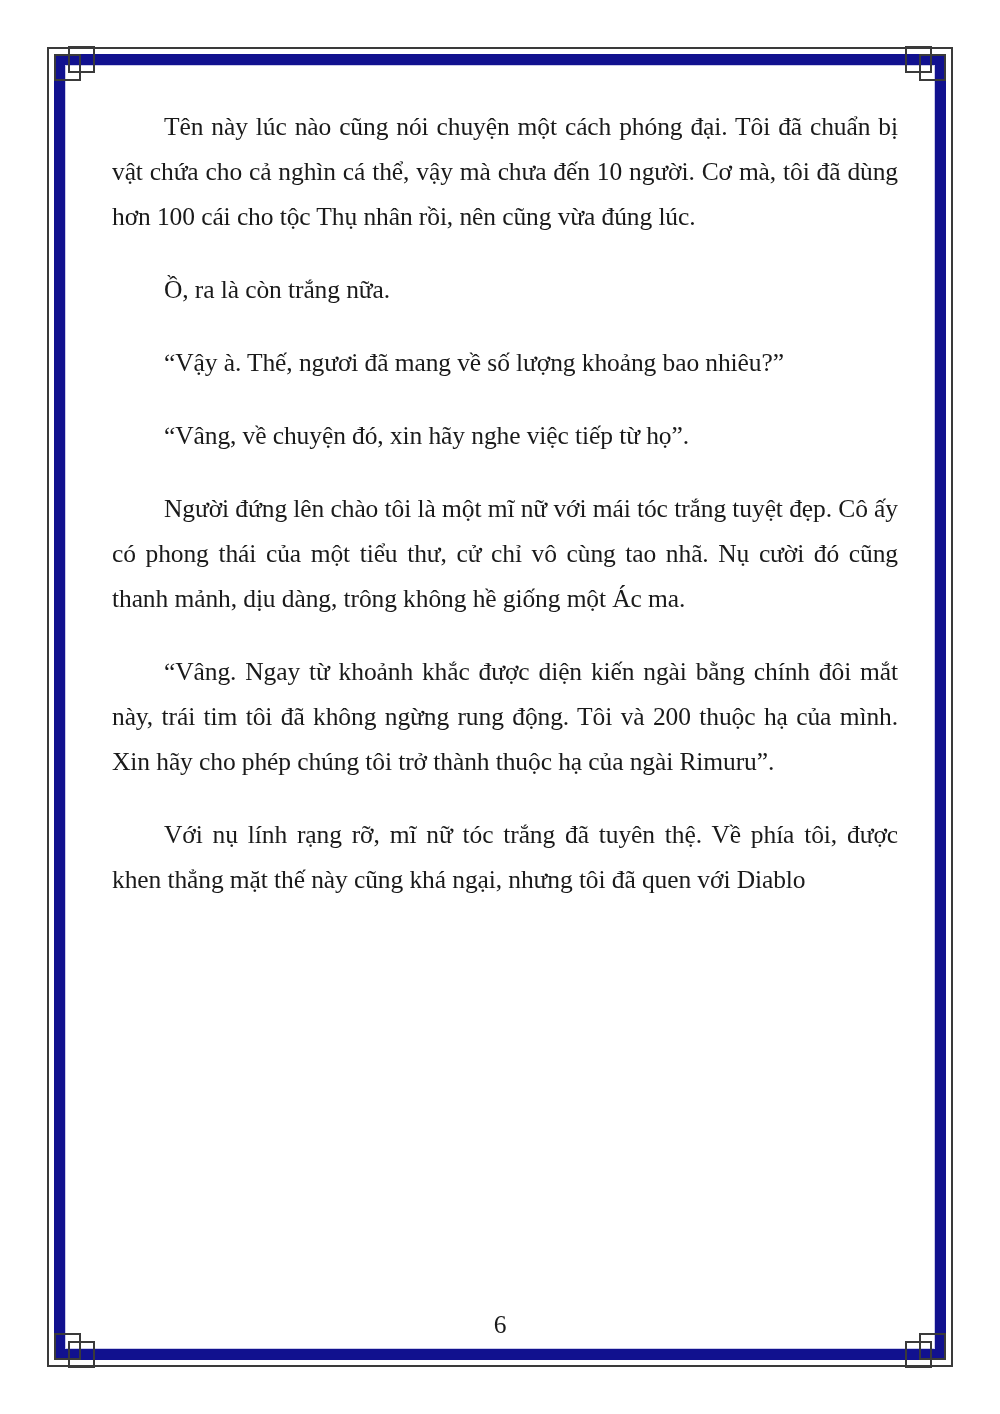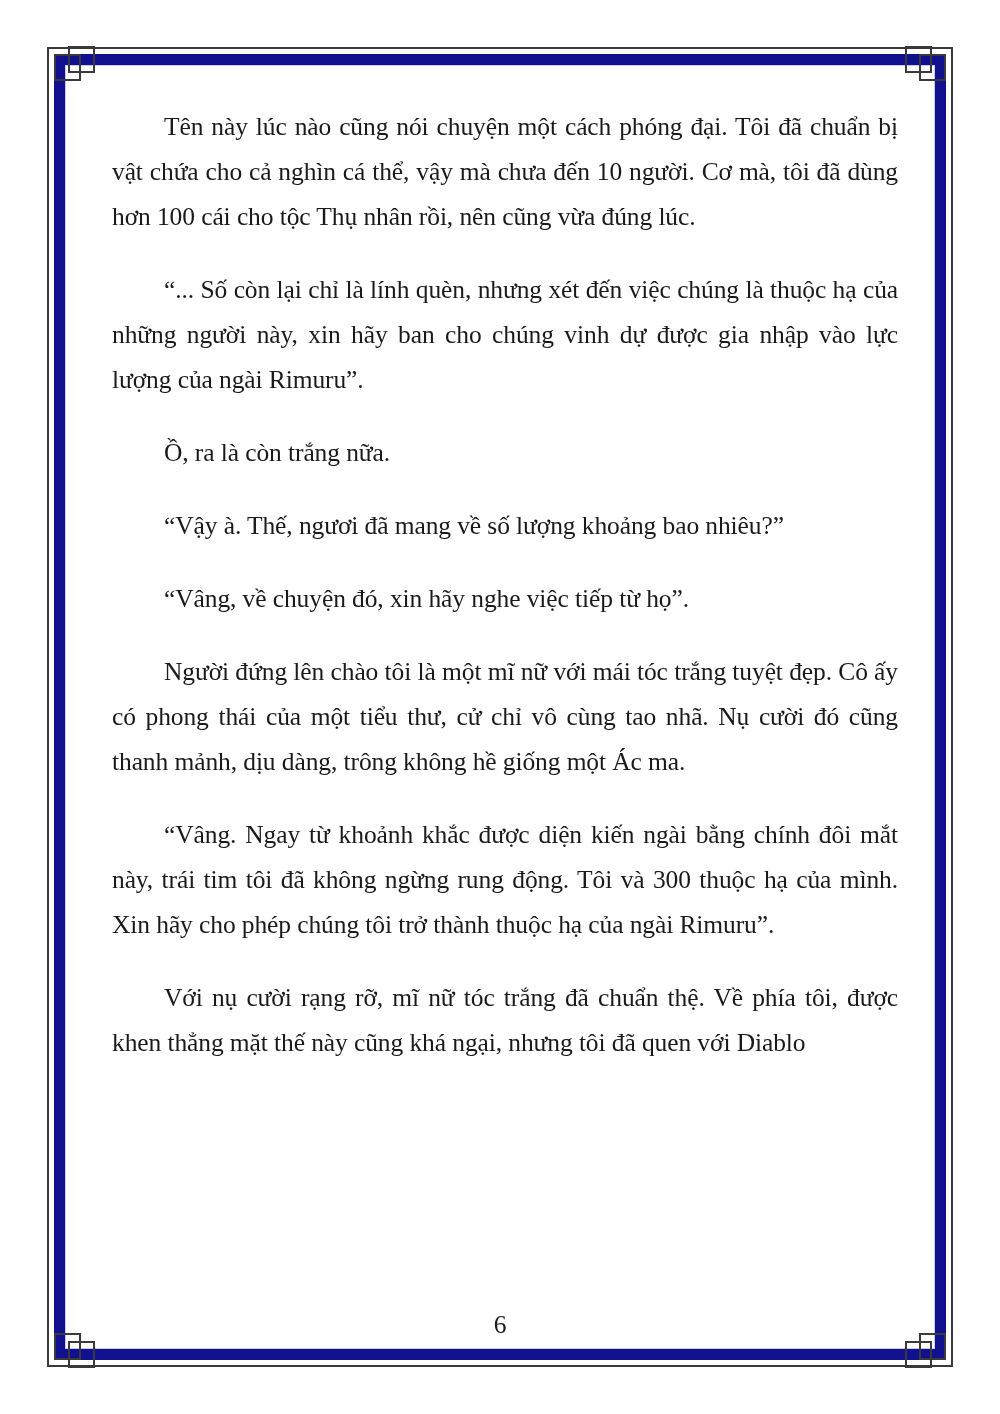--- a/index.html
+++ b/index.html
@@ -122,24 +122,23 @@
     <span class="sq a"></span>
     <span class="sq b"></span>
   </div>
   <div class="corner br">
     <span class="sq a"></span>
     <span class="sq b"></span>
   </div>
 
   <div class="content">
     <p class="para">Tên này lúc nào cũng nói chuyện một cách phóng đại. Tôi đã chuẩn bị vật chứa cho cả nghìn cá thể, vậy mà chưa đến 10 người. Cơ mà, tôi đã dùng hơn 100 cái cho tộc Thụ nhân rồi, nên cũng vừa đúng lúc.</p>
-    <p class="para">“... Số còn lại chỉ là lính quèn, nhưng xét đến việc chúng là thuộc hạ của những người này, xin hãy ban cho chúng vinh dự được gia nhập vào lực lượng của ngài Rimuru”.</p>
     <p class="para">Ồ, ra là còn trắng nữa.</p>
     <p class="para">“Vậy à. Thế, ngươi đã mang về số lượng khoảng bao nhiêu?”</p>
     <p class="para">“Vâng, về chuyện đó, xin hãy nghe việc tiếp từ họ”.</p>
     <p class="para">Người đứng lên chào tôi là một mĩ nữ với mái tóc trắng tuyệt đẹp. Cô ấy có phong thái của một tiểu thư, cử chỉ vô cùng tao nhã. Nụ cười đó cũng thanh mảnh, dịu dàng, trông không hề giống một Ác ma.</p>
-    <p class="para">“Vâng. Ngay từ khoảnh khắc được diện kiến ngài bằng chính đôi mắt này, trái tim tôi đã không ngừng rung động. Tôi và 300 thuộc hạ của mình. Xin hãy cho phép chúng tôi trở thành thuộc hạ của ngài Rimuru”.</p>
-    <p class="para last">Với nụ cười rạng rỡ, mĩ nữ tóc trắng đã chuẩn thệ. Về phía tôi, được khen thẳng mặt thế này cũng khá ngại, nhưng tôi đã quen với Diablo</p>
+    <p class="para">“Vâng. Ngay từ khoảnh khắc được diện kiến ngài bằng chính đôi mắt này, trái tim tôi đã không ngừng rung động. Tôi và 200 thuộc hạ của mình. Xin hãy cho phép chúng tôi trở thành thuộc hạ của ngài Rimuru”.</p>
+    <p class="para last">Với nụ lính rạng rỡ, mĩ nữ tóc trắng đã tuyên thệ. Về phía tôi, được khen thẳng mặt thế này cũng khá ngại, nhưng tôi đã quen với Diablo</p>
   </div>
 
   <div class="page-number">6</div>
 
 </div>
 
 </body></html>

